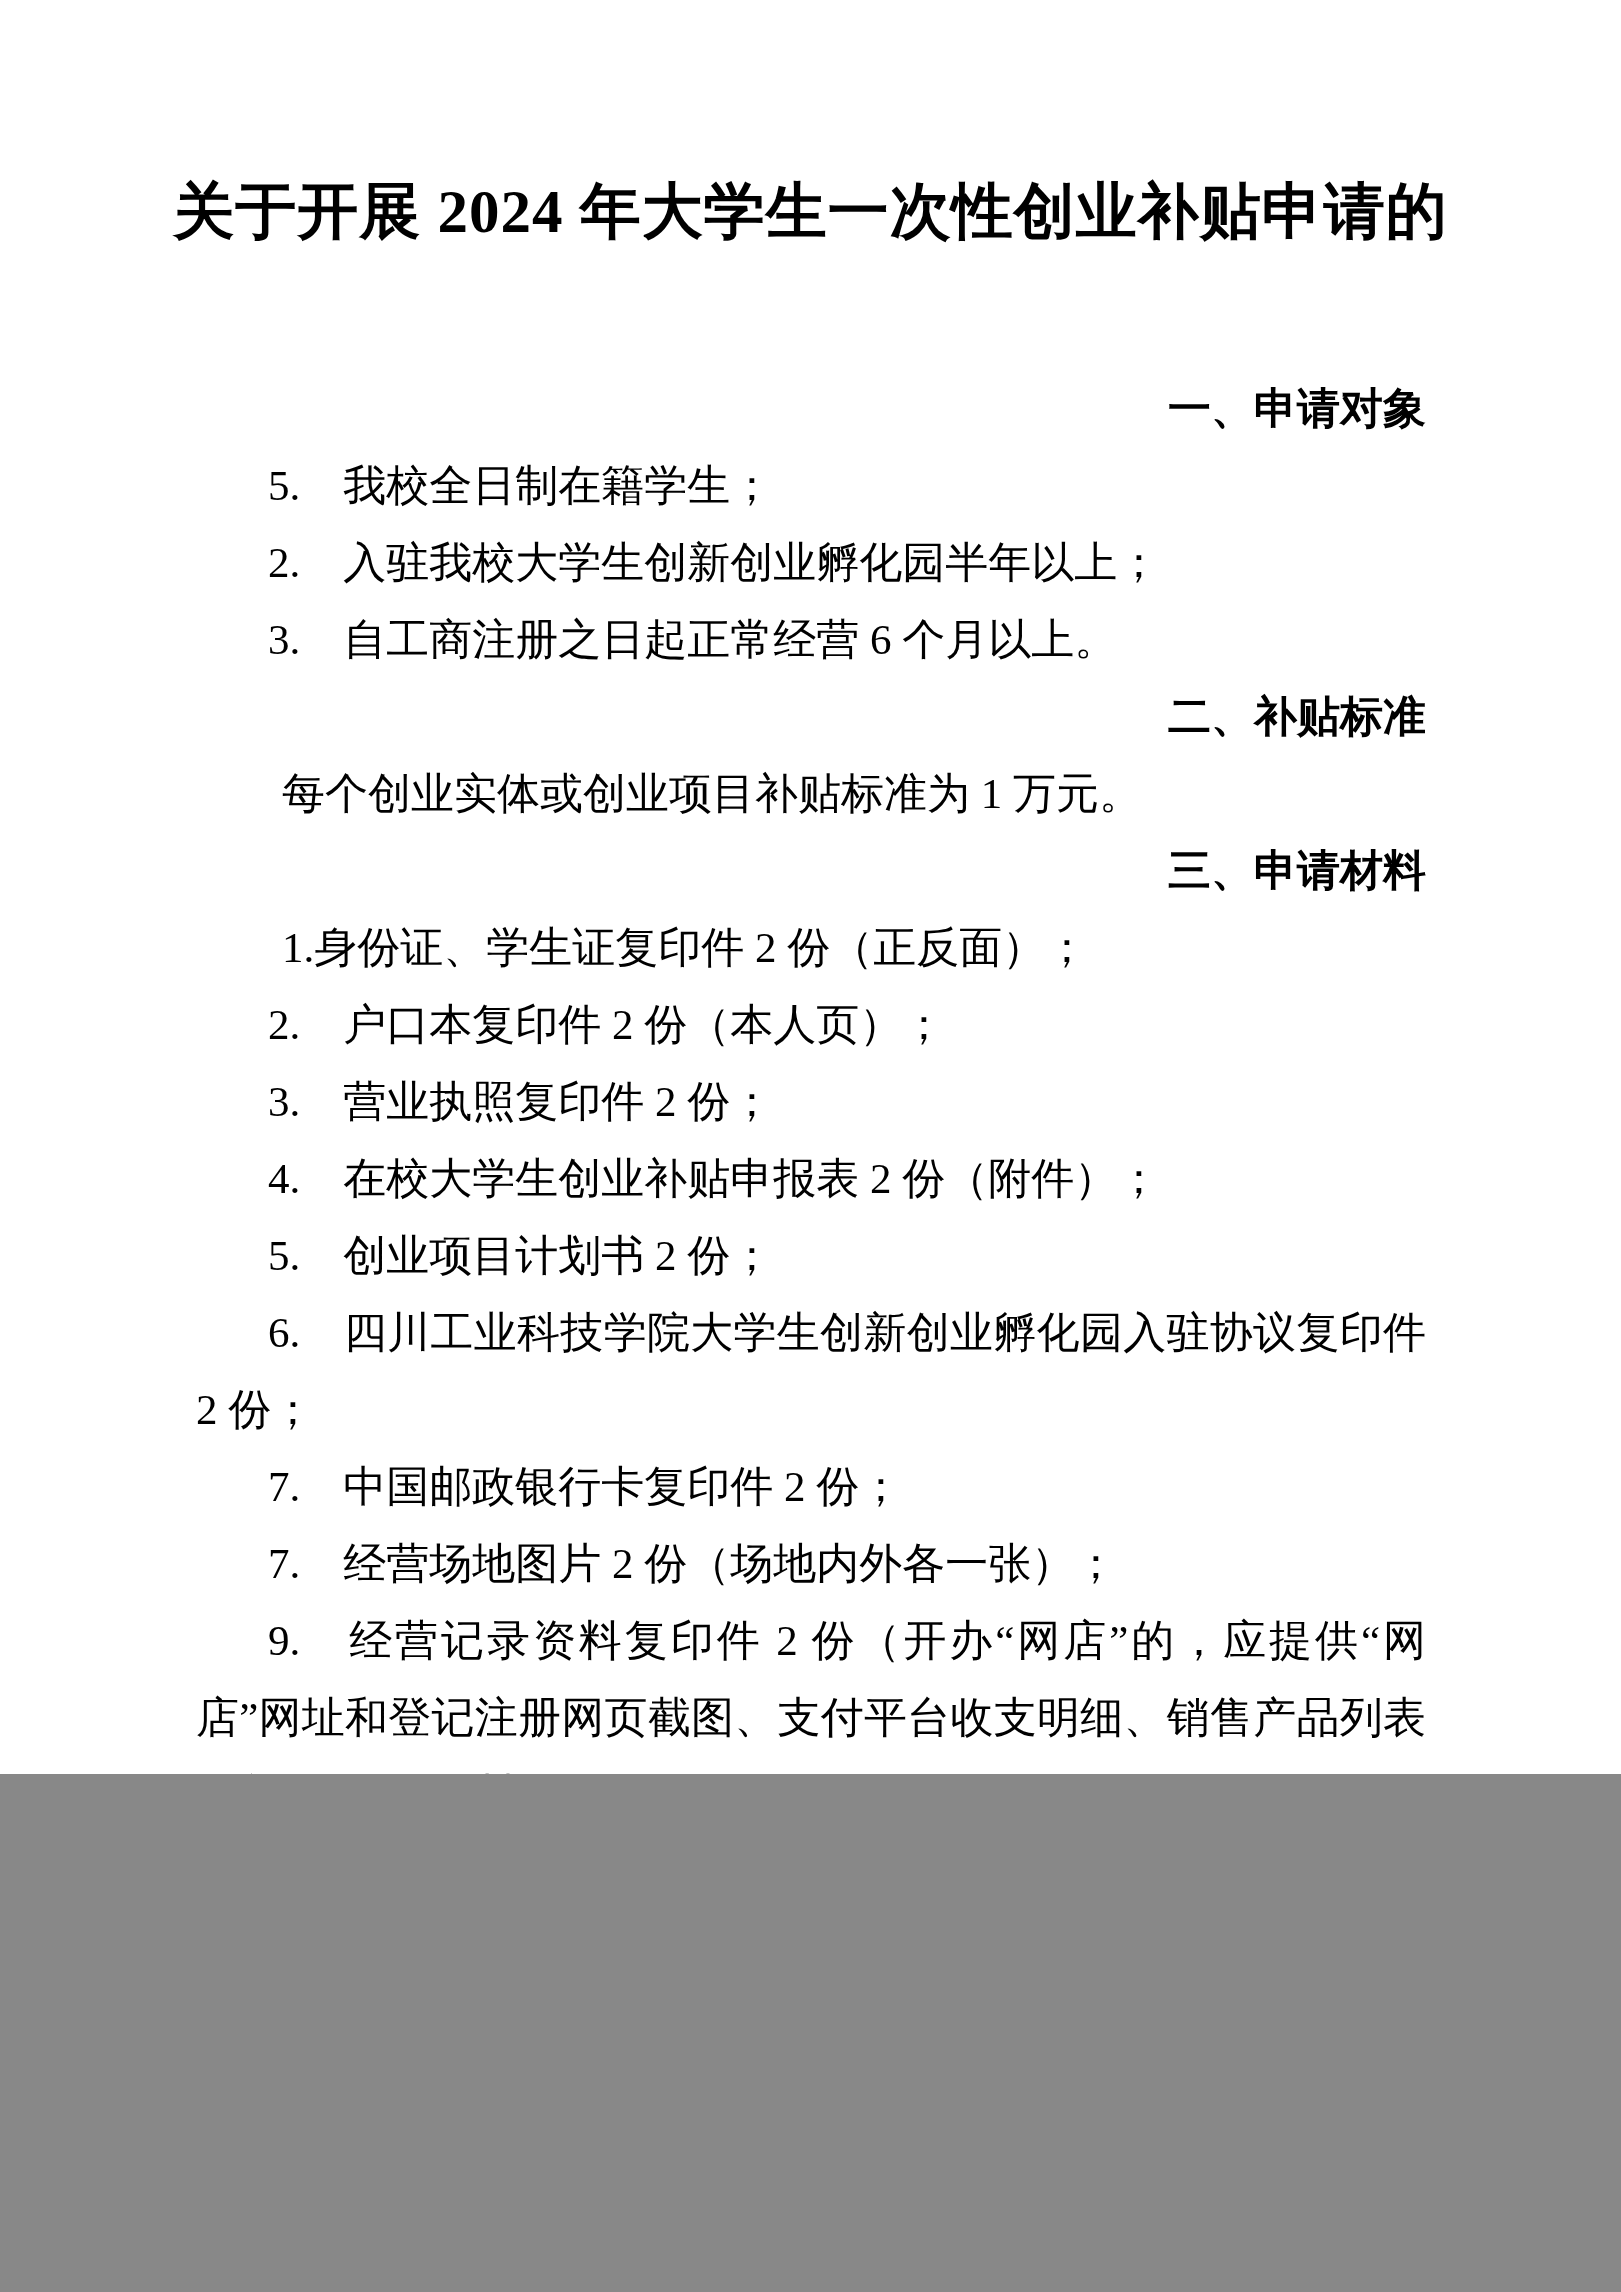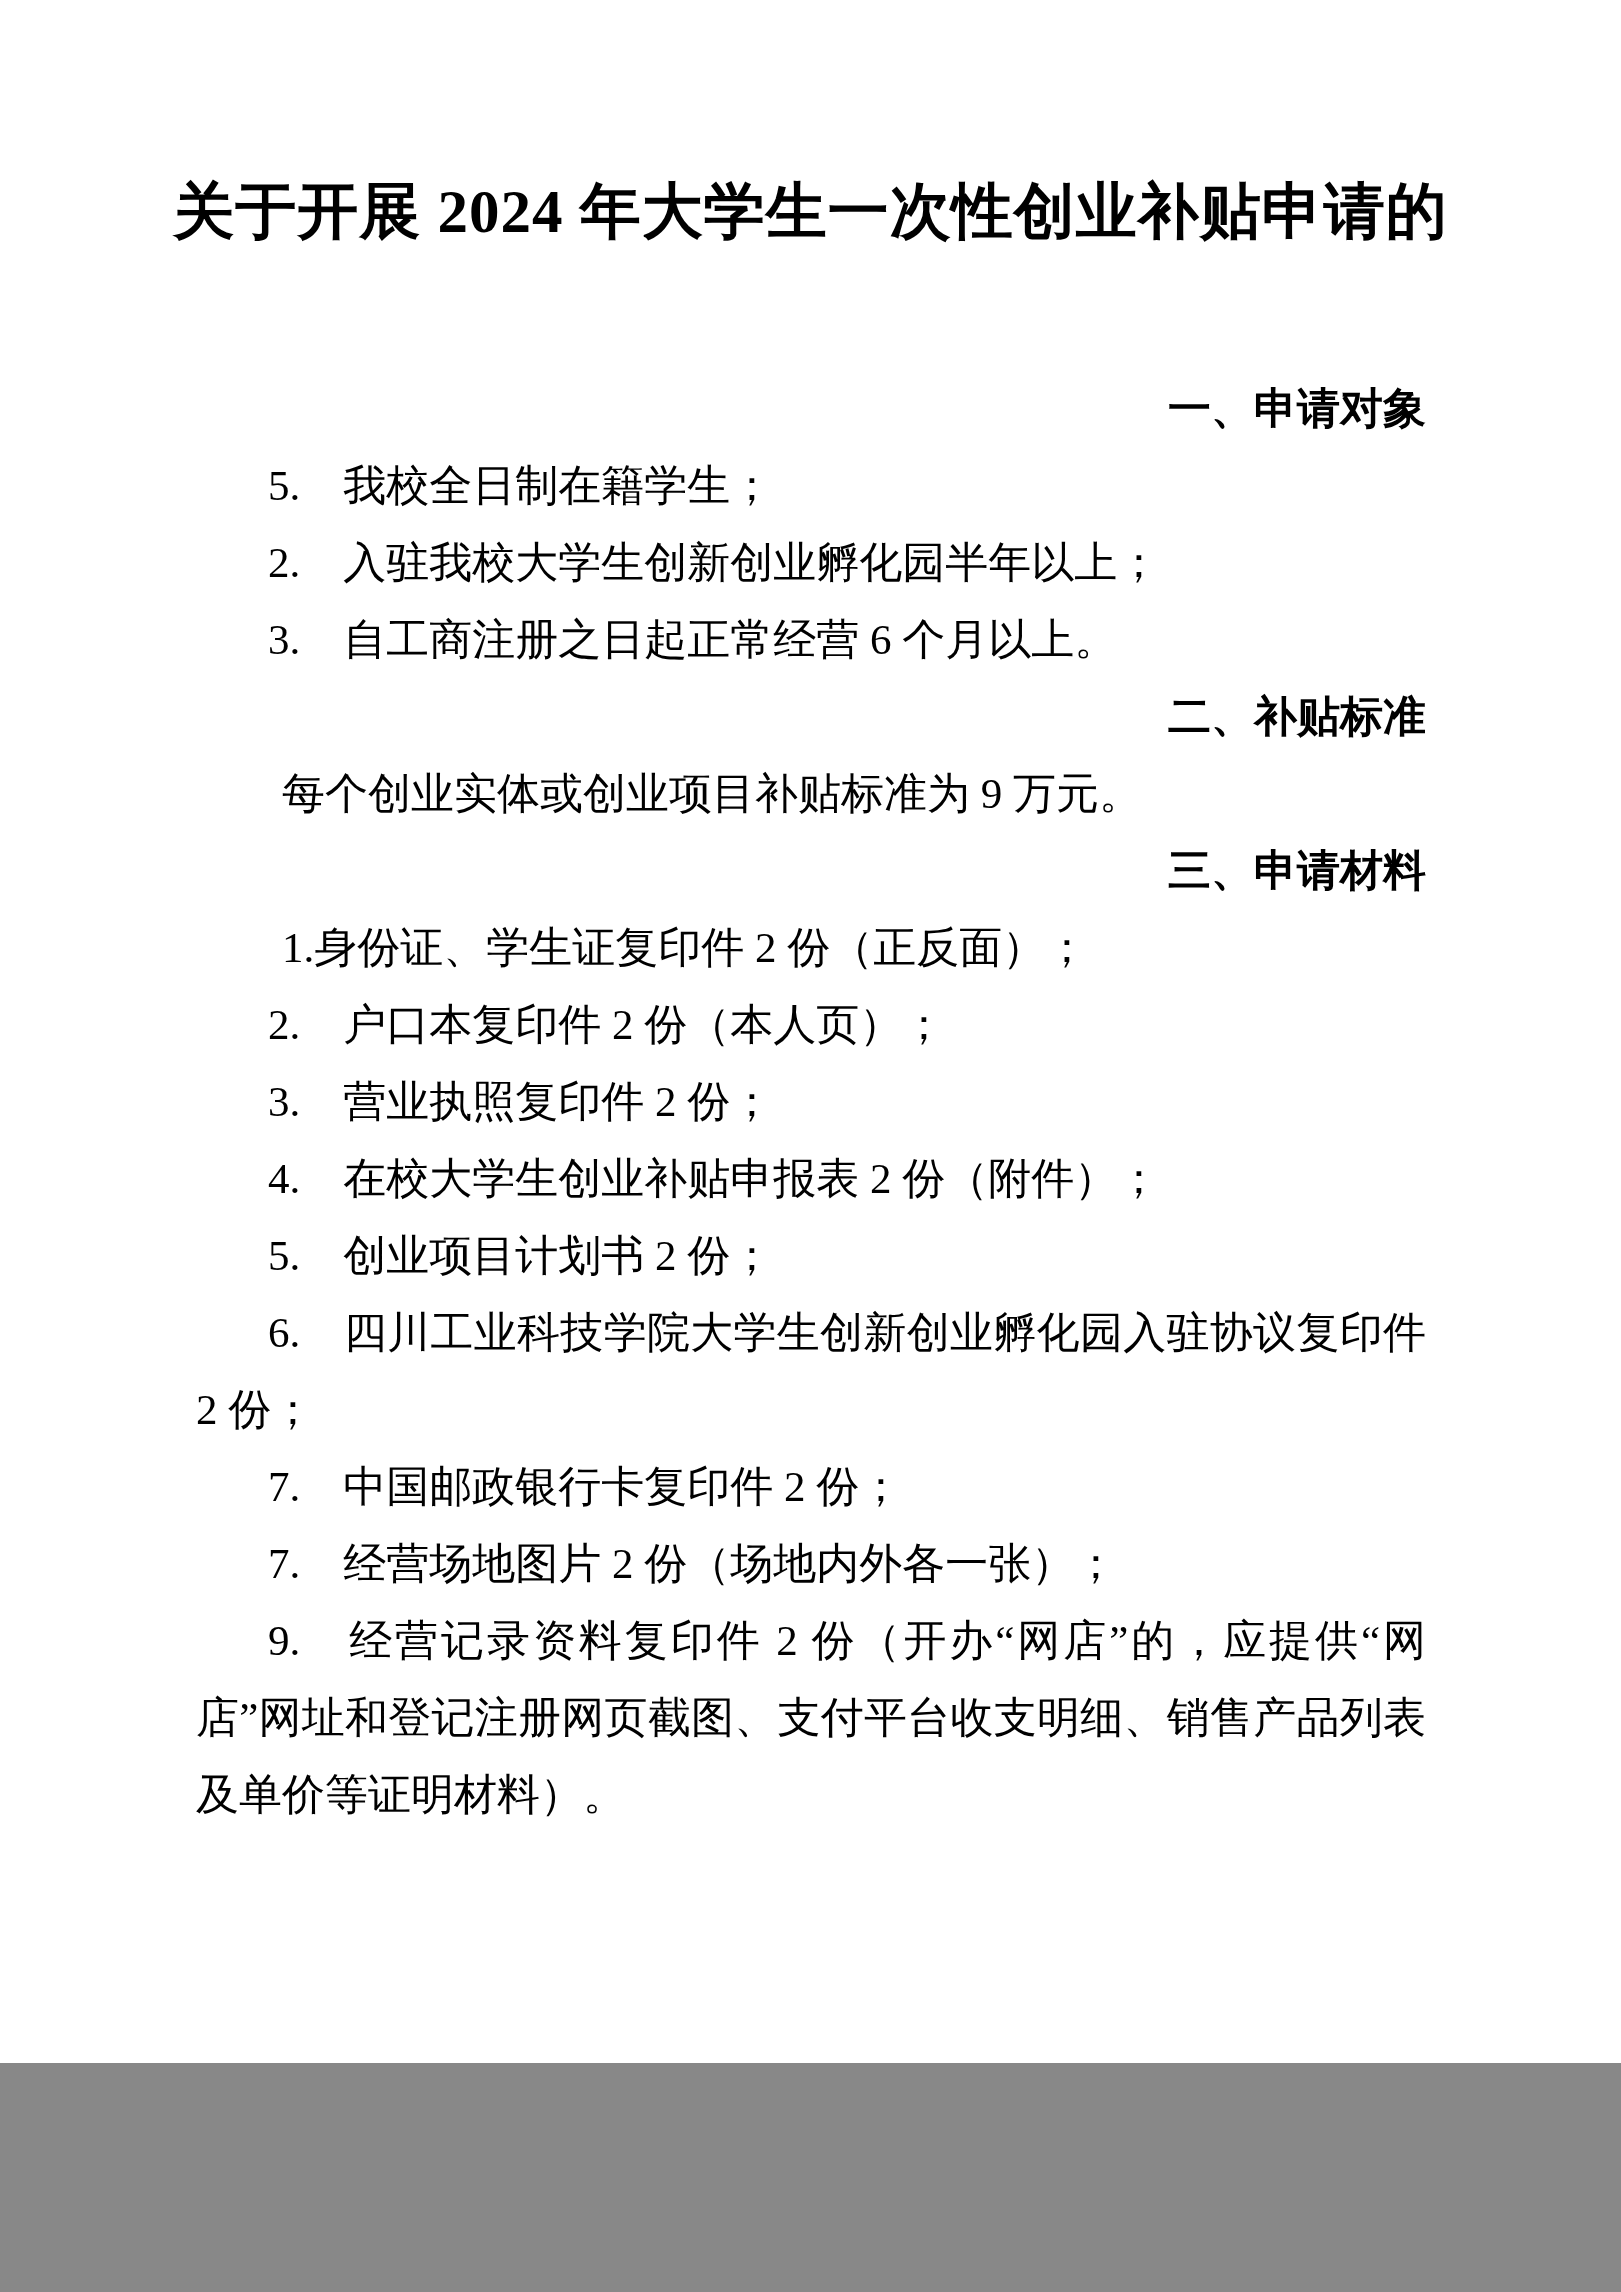--- a/index.html
+++ b/index.html
@@ -3,21 +3,21 @@
 <meta charset="utf-8">
 <style>
   html, body {
     margin: 0;
     padding: 0;
     background: #888;
   }
   .page {
     position: relative;
     width: 1621px;
-    height: 2063px;
+    height: 1774px;
     margin: 0 auto;
     background: #ffffff;
     overflow: hidden;
     color: #000000;
   }
   .title-block {
     padding-top: 147px;
     text-align: center;
     font-family: "Liberation Serif", "DejaVu Serif", serif;
     font-weight: bold;
@@ -59,21 +59,21 @@
 <div class="page">
   <div class="title-block">
     <p class="title-line">关于开展 2024 年大学生一次性创业补贴申请的</p>
   </div>
   <div class="doc-body">
       <p class="p heading">一、申请对象</p>
       <p class="p item">5.　我校全日制在籍学生；</p>
       <p class="p item">2.　入驻我校大学生创新创业孵化园半年以上；</p>
       <p class="p item">3.　自工商注册之日起正常经营 6 个月以上。</p>
       <p class="p heading">二、补贴标准</p>
-      <p class="p para">每个创业实体或创业项目补贴标准为 9 万元。</p>
+      <p class="p para">每个创业实体或创业项目补贴标准为 1 万元。</p>
       <p class="p heading">三、申请材料</p>
       <p class="p para">1.身份证、学生证复印件 2 份（正反面）；</p>
       <p class="p item">2.　户口本复印件 2 份（本人页）；</p>
       <p class="p item">3.　营业执照复印件 2 份；</p>
       <p class="p item">4.　在校大学生创业补贴申报表 2 份（附件）；</p>
       <p class="p item">5.　创业项目计划书 2 份；</p>
       <p class="p item">6.　四川工业科技学院大学生创新创业孵化园入驻协议复印件 2 份；</p>
       <p class="p item">7.　中国邮政银行卡复印件 2 份；</p>
       <p class="p item">7.　经营场地图片 2 份（场地内外各一张）；</p>
       <p class="p item">9.　经营记录资料复印件 2 份（开办“网店”的，应提供“网店”网址和登记注册网页截图、支付平台收支明细、销售产品列表及单价等证明材料）。</p>

